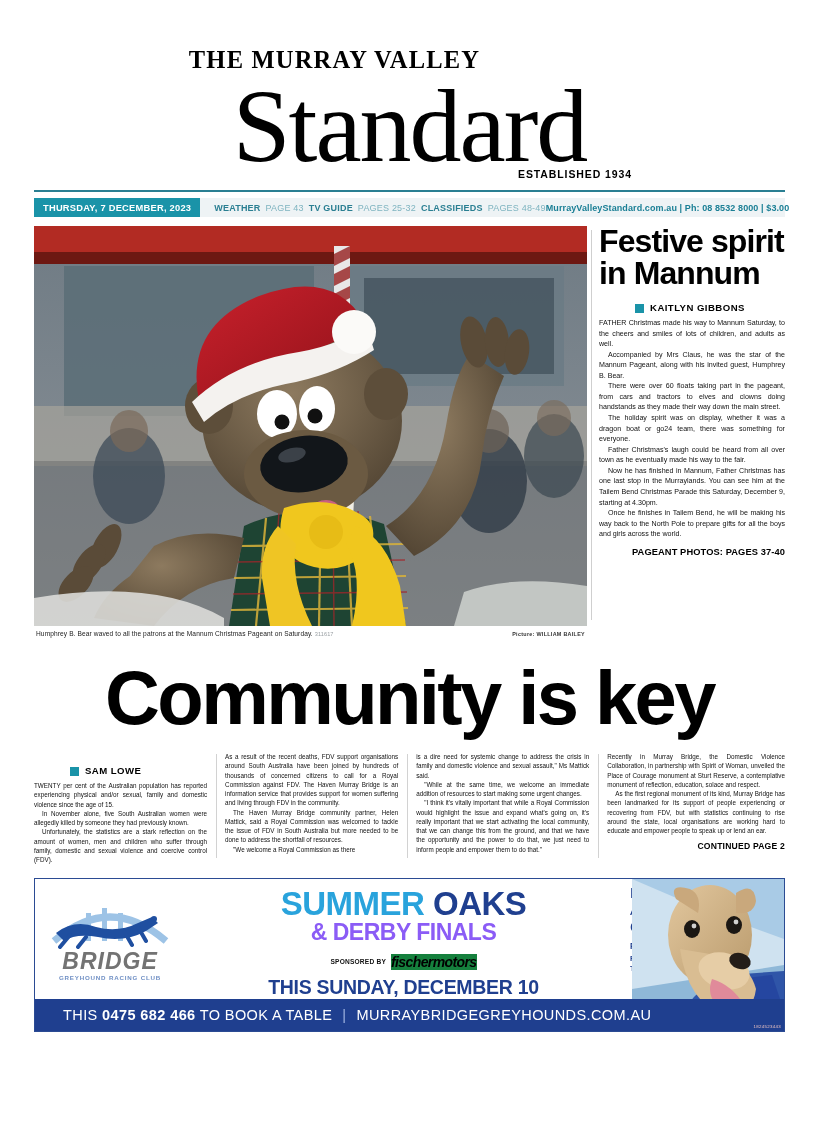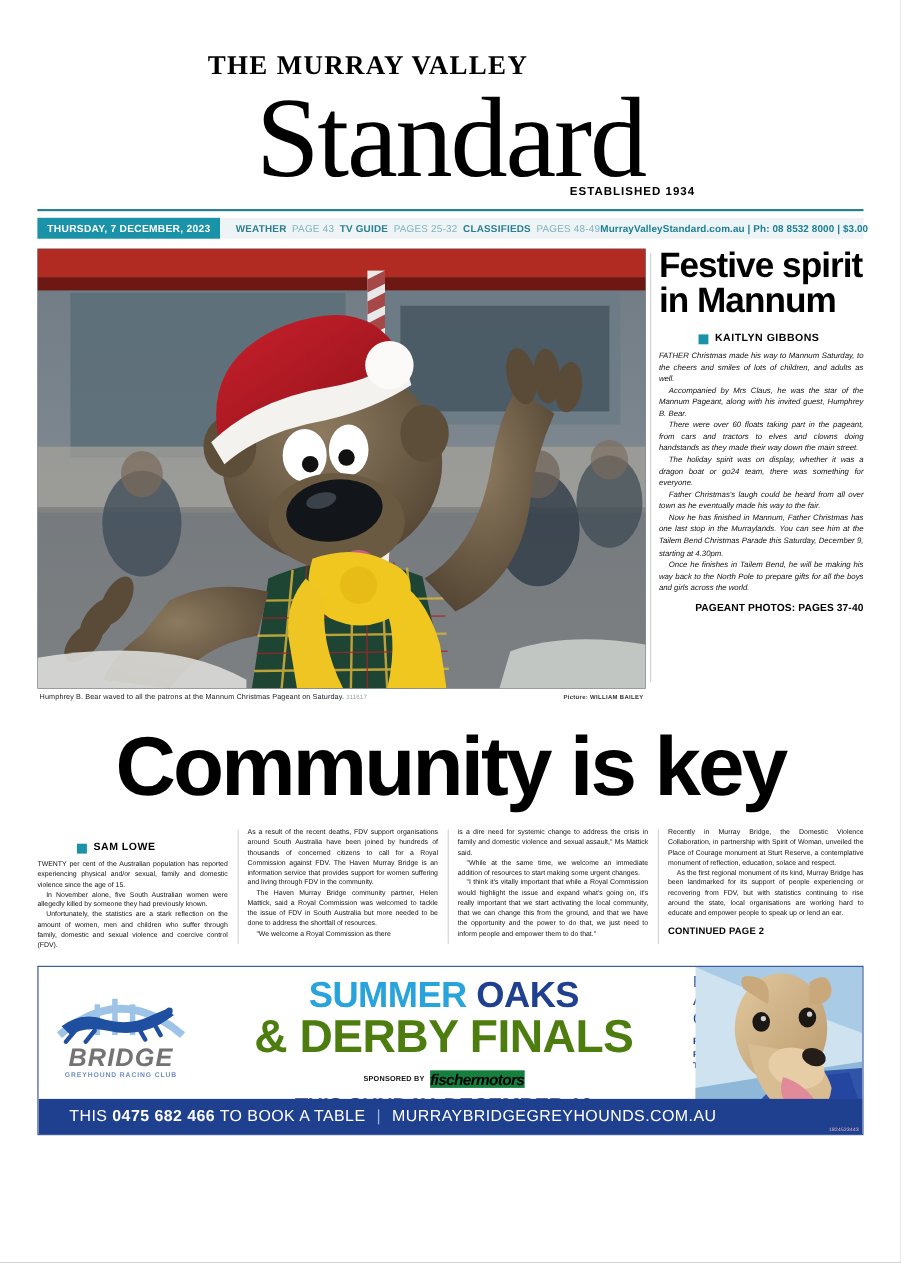--- a/index.html
+++ b/index.html
@@ -37,52 +37,52 @@
   .credit{margin-left:auto;font-size:5.4px;font-weight:bold;color:#333;letter-spacing:.3px;white-space:nowrap;}
 
   .topcol{width:198px;padding-left:12px;position:relative;}
   .topcol:before{content:"";position:absolute;left:4px;top:4px;bottom:18px;width:1px;background:#cfcfcf;}
   .head-festive{font-family:"Liberation Sans",sans-serif;font-weight:bold;font-size:32px;line-height:.98;
                 letter-spacing:-.9px;color:#000;}
   .byline{display:flex;align-items:flex-end;gap:6px;margin-top:13px;margin-bottom:5px;margin-left:36px;}
   .byline-sq{width:9px;height:9px;background:#1a93a8;flex:none;}
   .byline-name{font-size:9.6px;font-weight:bold;letter-spacing:.45px;color:#000;}
   .bodytext p{margin:0;font-family:"Liberation Sans",sans-serif;font-size:7.1px;line-height:1.49;
-              color:#111;text-align:justify;text-indent:9px;font-style:italic;}
+              color:#111;text-align:justify;text-indent:9px;}
   .bodytext p.first{text-indent:0;}
   .kicker{text-align:right;font-size:9.3px;font-weight:bold;letter-spacing:.1px;margin-top:7px;color:#000;}
 
   
   .bighead{font-family:"Liberation Sans",sans-serif;font-weight:bold;font-size:76px;letter-spacing:-2.6px;
            text-align:center;line-height:1;color:#000;margin:22px 11px 0 11px;}
 
   
   .lower{display:flex;margin:16px 11px 0 11px;gap:0;}
   .lcol{width:185px;padding-right:9px;position:relative;}
   .lcol + .lcol{padding-left:9px;}
   .lcol + .lcol:before{content:"";position:absolute;left:0;top:2px;bottom:6px;width:1px;background:#d2d2d2;}
   .lcol:last-child{padding-right:0;width:190px;}
   .lcol p{margin:0;font-size:6.3px;line-height:1.47;color:#111;text-align:justify;text-indent:8px;}
   .lcol p.first{text-indent:0;}
-  .cont{text-align:left;font-size:8.6px;font-weight:bold;letter-spacing:.2px;margin-top:6px;color:#000;}
+  .cont{text-align:right;font-size:8.6px;font-weight:bold;letter-spacing:.2px;margin-top:6px;color:#000;}
 
   
   .advert{margin:14px 11px 0 11px;border:1px solid #2b4b93;height:152px;position:relative;overflow:hidden;background:#fff;}
   .ad-main{display:flex;height:120px;}
   .ad-logo{width:150px;display:flex;flex-direction:column;align-items:center;justify-content:center;gap:1px;}
   .bridge-mark{width:128px;height:52px;position:relative;}
   .ad-logo-word{font-family:"Liberation Sans",sans-serif;font-weight:bold;font-style:italic;font-size:23px;
                 letter-spacing:1px;color:#737373;line-height:1;
                 -webkit-text-stroke:0px;}
   .ad-logo-sub{font-size:6.2px;font-weight:bold;letter-spacing:.8px;color:#6f8fc4;}
   .ad-center{flex:1;text-align:center;padding-top:8px;}
   .ad-l1{font-size:33px;font-weight:bold;line-height:1;letter-spacing:-.5px;}
   .ad-l1 .cy{color:#29a3dc;}
   .ad-l1 .nb{color:#1f3f8f;}
-  .ad-l2{font-size:42px;font-weight:bold;color:#4d7c0f;line-height:1.02;letter-spacing:-.5px;margin-top:1px;}
+  .ad-l2{font-size:23px;font-weight:bold;color:#8b5cf6;line-height:1.02;letter-spacing:-.5px;margin-top:1px;}
   .ad-spon{display:flex;align-items:center;justify-content:center;gap:5px;margin-top:9px;}
   .ad-spon-label{font-size:6.6px;font-weight:bold;letter-spacing:.2px;color:#111;}
   .ad-spon-brand{font-family:"Liberation Sans",sans-serif;font-style:italic;font-weight:bold;font-size:14px;
                  letter-spacing:-.6px;color:#000;background:#15803d;}
   .ad-l3{font-size:19.5px;font-weight:bold;color:#1f3f8f;letter-spacing:-.3px;margin-top:6px;}
   .ad-right{width:150px;padding:6px 4px 0 8px;color:#1f3f8f;}
   .ad-r-big{font-size:14.5px;line-height:1.15;letter-spacing:-.2px;}
   .ad-r-mid{font-size:8.4px;font-weight:bold;letter-spacing:.1px;margin-top:6px;}
   .ad-r-small{font-size:7.6px;font-weight:bold;letter-spacing:.1px;line-height:1.28;margin-top:3px;}
   .ad-dog{position:absolute;right:0;top:0;width:152px;height:152px;overflow:hidden;}

